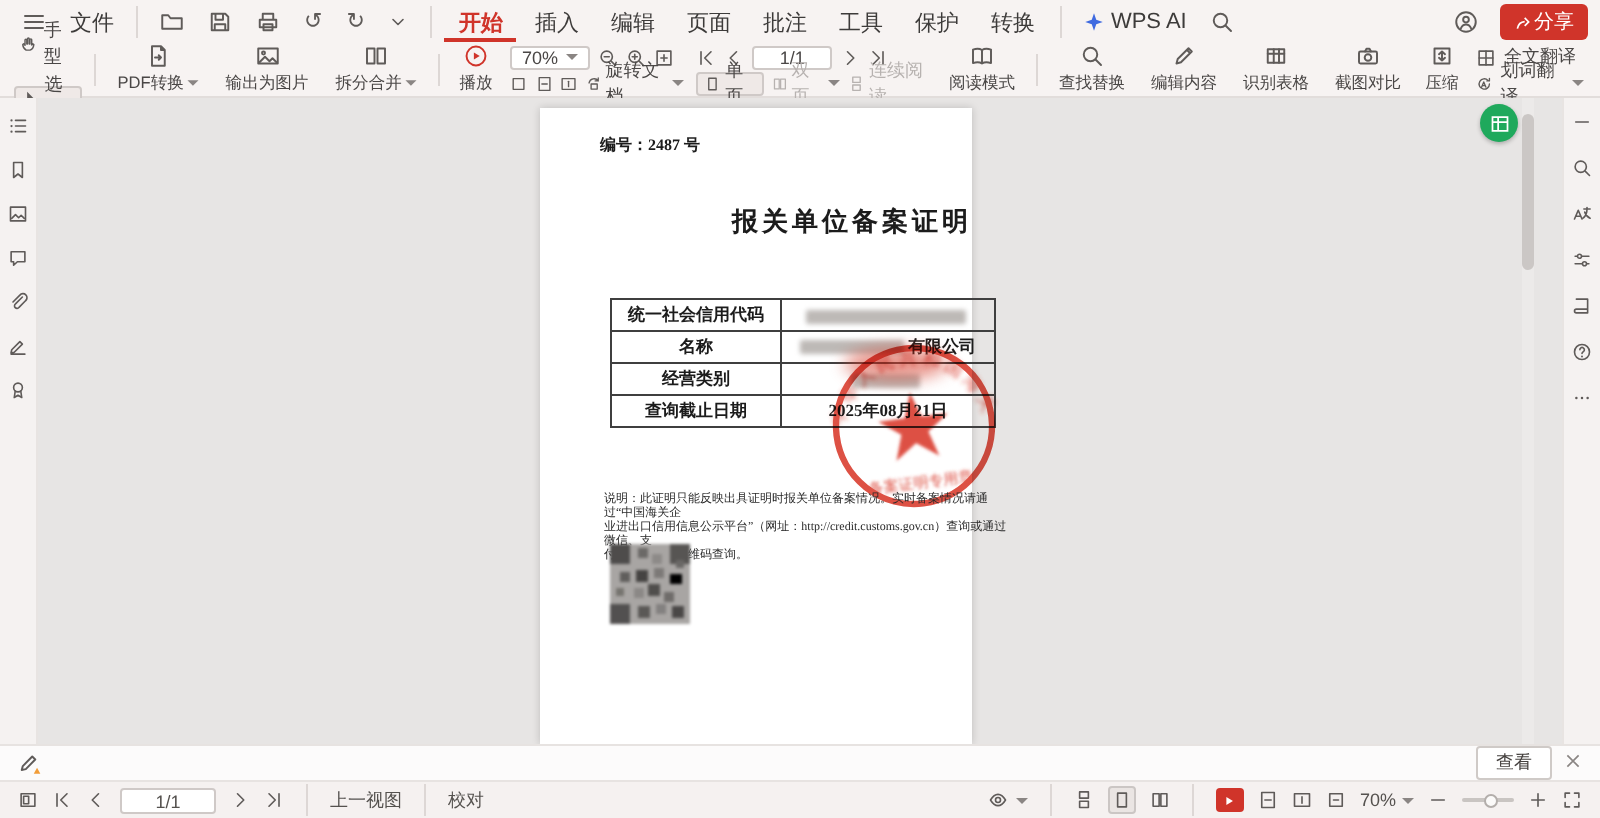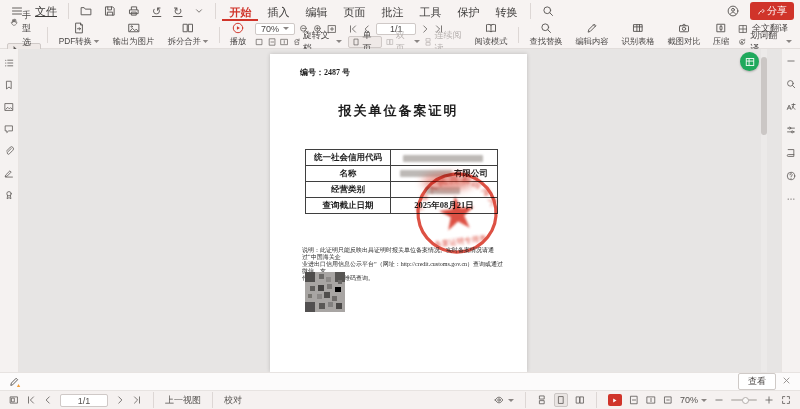--- a/index.html
+++ b/index.html
@@ -5,21 +5,21 @@
   * { box-sizing: border-box; margin: 0; padding: 0; }
   html,body { width:800px; height:409px; overflow:hidden; }
   body { font-family:"Liberation Sans",sans-serif; background:#e7e5e4; position:relative; color:#3d3b3a; }
   .vdiv { width:1px; height:16px; background:#ddd7d5; margin:0 4px; flex:0 0 auto; }
   svg.i { width:12px; height:12px; stroke:#5f5b59; fill:none; stroke-width:1.3; stroke-linecap:round; stroke-linejoin:round; display:block; }
   svg.i.sm { width:10px; height:10px; }
   .caret { width:0; height:0; border-left:3px solid transparent; border-right:3px solid transparent; border-top:3.5px solid #8a8583; display:inline-block; margin-left:2px; vertical-align:middle; }
 
   
   .menubar { position:absolute; top:0; left:0; width:800px; height:22px; background:#f7f3f2; display:flex; align-items:center; font-size:11px; padding:0 6px; gap:2px; }
-  .menubar .mitem { padding:0 5px; display:flex; align-items:center; gap:3px; height:22px;text-decoration:underline; }
+  .menubar .mitem { padding:0 5px; display:flex; align-items:center; gap:3px; height:22px; }
   .menubar .tab { padding:0 7px; height:20px; line-height:22px; }
   .menubar .tab.active { color:#d0342a; font-weight:bold; border-bottom:2px solid #d0342a; }
   .glyph { font-size:11px; color:#5f5b59; line-height:1; }
   .share-btn { margin-left:4px; background:#d0342a; color:#fff; font-size:10px; border-radius:3px; padding:2px 7px; display:flex; align-items:center; gap:1px; }
   .spacer { flex:1; }
 
   
   .toolbar { position:absolute; top:22px; left:0; width:800px; height:27px; background:#f7f3f2; border-bottom:1px solid #e2dddb; display:flex; align-items:center; padding:0 5px; font-size:9px; color:#4a4746; }
   .tbtn { display:flex; flex-direction:column; align-items:center; justify-content:center; gap:1px; padding:0 5px; white-space:nowrap; }
   .tbtn .lbl { font-size:9px; transform:scale(.92); }
@@ -36,23 +36,23 @@
   
   .main { position:absolute; top:49px; left:0; width:800px; height:323px; background:#e7e5e4; }
   .lpanel { position:absolute; left:0; top:0; width:19px; height:100%; background:#f5f2f1; border-right:1px solid #e8e4e2; display:flex; flex-direction:column; align-items:center; padding-top:9px; gap:12px; }
   .rpanel { position:absolute; right:0; top:0; width:19px; height:100%; background:#f5f2f1; border-left:1px solid #e8e4e2; display:flex; flex-direction:column; align-items:center; padding-top:7px; gap:13px; }
   .scrollbar { position:absolute; left:761px; top:0; width:6px; height:100%; background:#eceae9; }
   .scroll-thumb { position:absolute; left:0; top:8px; width:6px; height:78px; background:#cbc7c5; border-radius:3px; }
   .fab { position:absolute; left:740px; top:3px; width:19px; height:19px; border-radius:50%; background:#1fa95c; display:flex; align-items:center; justify-content:center; box-shadow:0 1px 2px rgba(0,0,0,.25); }
   .fab svg { width:10px; height:10px; stroke:#fff; fill:none; stroke-width:1.4; }
 
   
-  .page { position:absolute; left:270px; top:5px; width:257px; height:318px; background:#fff; box-shadow:0 0 4px rgba(0,0,0,.18); font-family:"Liberation Serif",serif; color:#1c1c1c; }
+  .page { position:absolute; left:270px; top:5px; width:216px; height:318px; background:#fff; box-shadow:0 0 4px rgba(0,0,0,.18); font-family:"Liberation Serif",serif; color:#1c1c1c; }
   .doc-number { position:absolute; left:30px; top:13px; font-size:8px; font-weight:bold; }
-  .doc-title { position:absolute; left:0; width:100%; top:48px; text-align:center; font-size:13px; font-weight:bold; letter-spacing:2px; }
+  .doc-title { position:absolute; left:0; width:100%; top:48px; text-align:right; font-size:13px; font-weight:bold; letter-spacing:2px; }
   .doc-table { position:absolute; left:35px; top:95px; width:193px; border-collapse:collapse; font-size:8.5px; }
   .doc-table td { border:1px solid #3f3f3f; height:16px; text-align:center; vertical-align:middle; font-weight:bold; }
   .doc-table td.lc { width:85px; }
   .redact { display:inline-block; height:7px; background:#bdb9b6; filter:blur(1.3px); border-radius:1px; vertical-align:middle; margin-right:2px; }
   .r1{width:80px;} .r2{width:52px;} .r3{width:26px;} .r4{width:34px;}
   .stamp { position:absolute; left:142px; top:114px; width:90px; height:90px; transform:rotate(-7deg); opacity:.88; mix-blend-mode:multiply; }
   .stamp-blob { position:absolute; left:152px; top:120px; width:52px; height:16px; background:#d6402e; border-radius:50%; filter:blur(4px); opacity:.55; }
   .note { position:absolute; left:32px; top:193px; width:202px; font-size:6px; line-height:7px; color:#2a2a2a; filter:blur(.3px); }
   .qr { position:absolute; left:35px; top:218px; width:40px; height:40px; filter:blur(.7px); }
 
@@ -106,20 +106,26 @@
   <span class="vdiv"></span>
   <span class="tab active">开始</span>
   <span class="tab">插入</span>
   <span class="tab">编辑</span>
   <span class="tab">页面</span>
   <span class="tab">批注</span>
   <span class="tab">工具</span>
   <span class="tab">保护</span>
   <span class="tab">转换</span>
   <span class="vdiv"></span>
+  <span class="mitem">
+    <svg class="i sm" viewBox="0 0 16 16" style="stroke:none">
+        <path d="M8 1l1.8 5.2L15 8l-5.2 1.8L8 15l-1.8-5.2L1 8l5.2-1.8z" fill="#3f6ae0"></path>
+      </svg>
+    <span>WPS AI</span>
+  </span>
   <span class="mitem">
       <svg class="i" viewBox="0 0 16 16">
         <circle cx="7" cy="7" r="4.5"></circle>
         <path d="M10.5 10.5L14 14"></path>
       </svg>
     </span>
   <span class="spacer"></span>
   <span class="mitem">
       <svg class="i" viewBox="0 0 16 16">
         <circle cx="8" cy="8" r="6.5"></circle>

